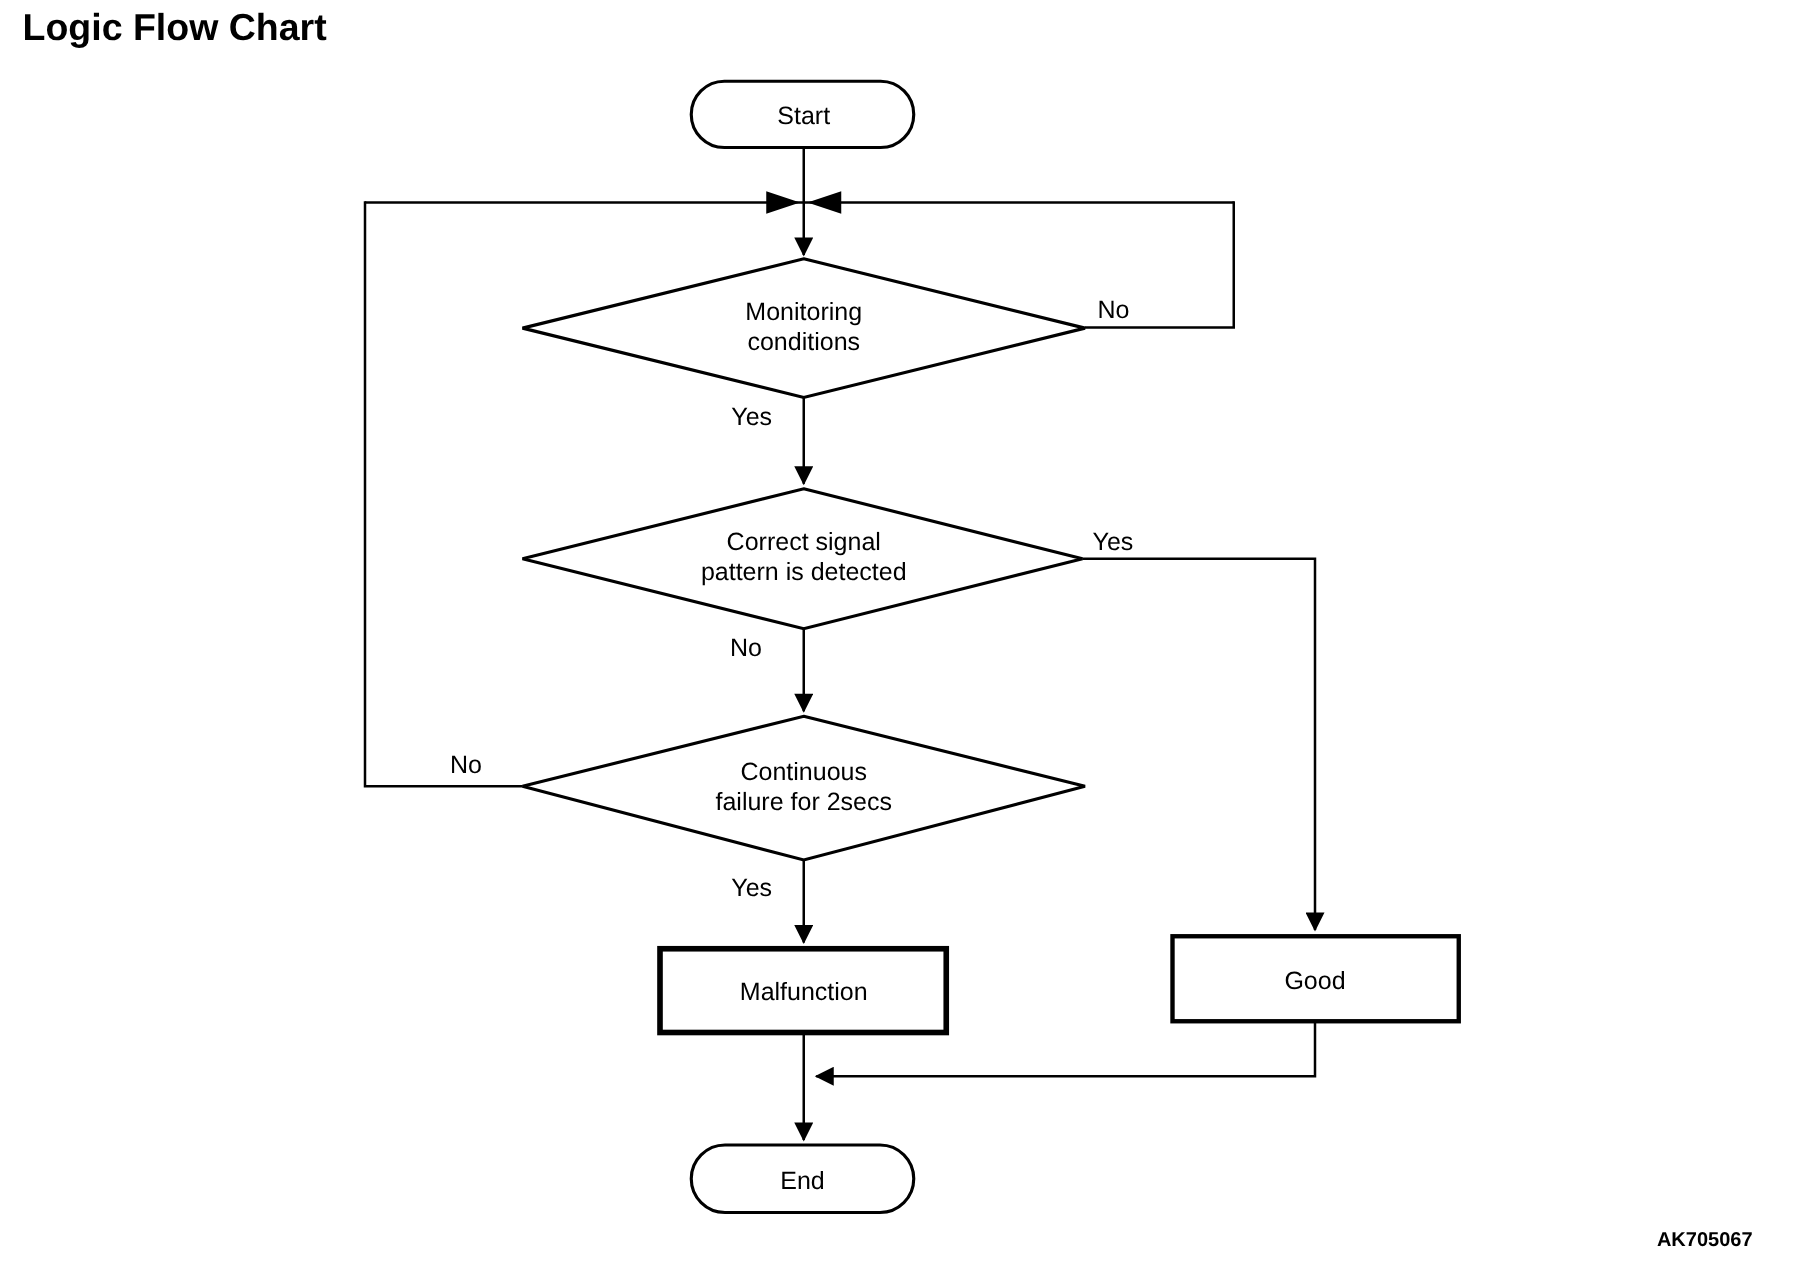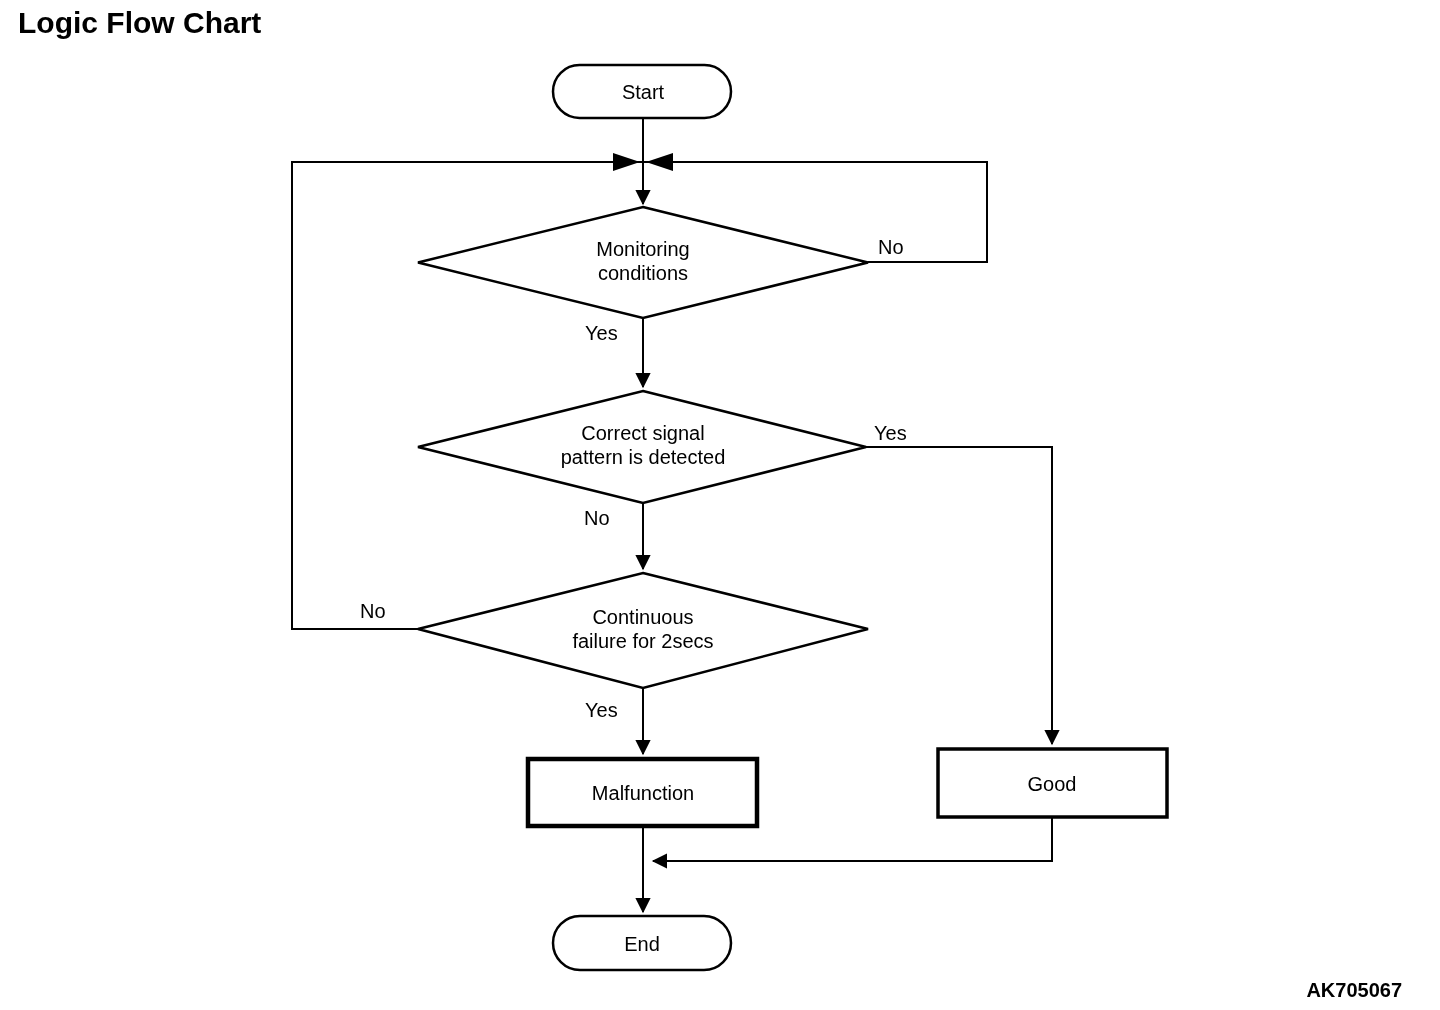--- a/index.html
+++ b/index.html
@@ -21,21 +21,21 @@
     top: 6px;
     font-size: 30px;
     font-weight: bold;
     color: #000000;
     letter-spacing: 0px;
   }
   .figure-code {
     position: absolute;
     right: 38px;
     bottom: 8px;
-    font-size: 20px;
+    font-size: 16px;
     font-weight: bold;
     color: #000000;
   }
   svg.flow {
     position: absolute;
     left: 0;
     top: 0;
   }
   .shape {
     fill: #ffffff;

